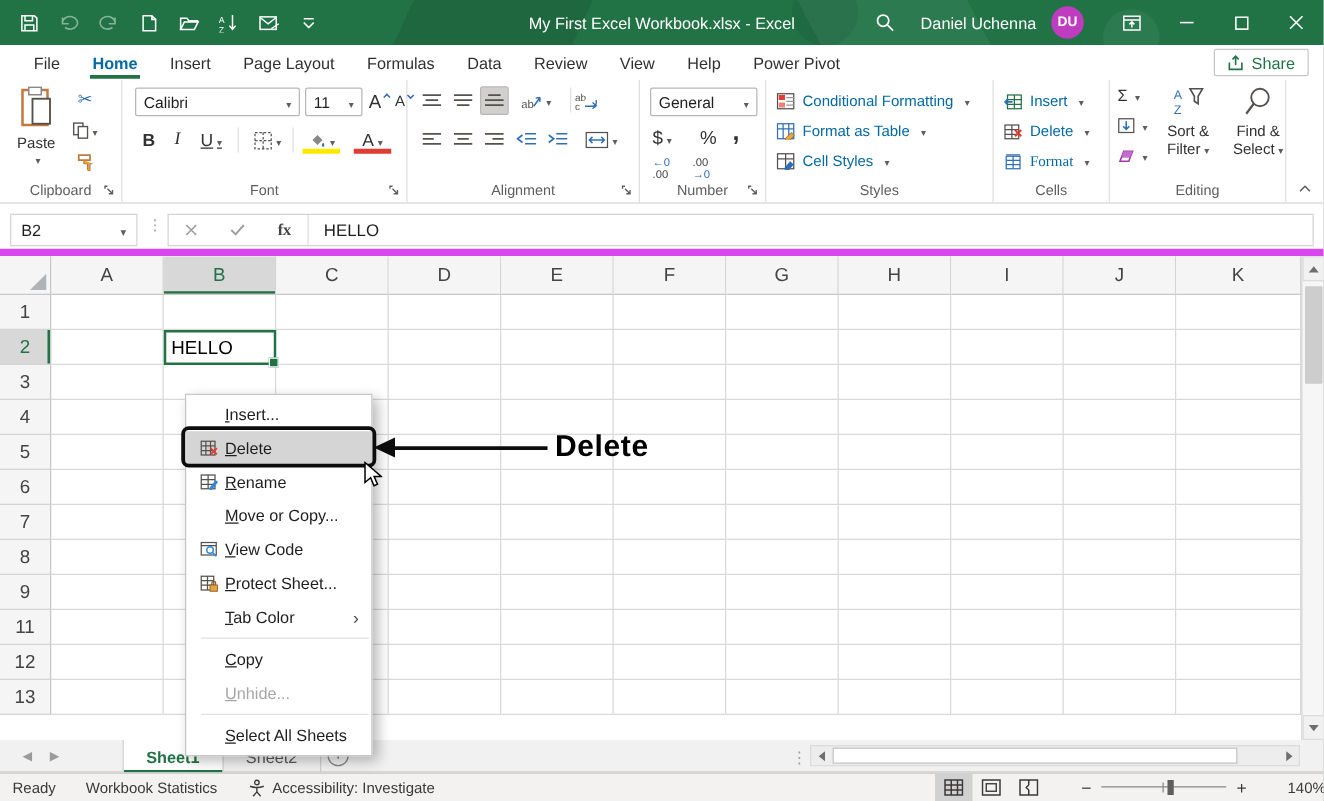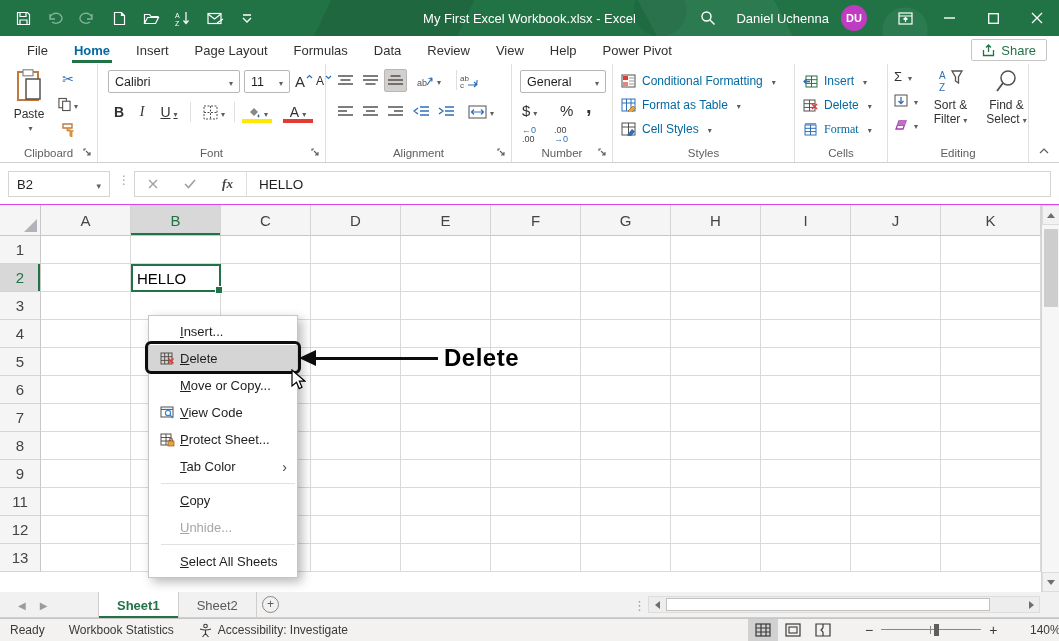--- a/index.html
+++ b/index.html
@@ -62,28 +62,28 @@
   .decbtn .blu { color:#2f6fb6; }
   .g-styles { left:613px; width:182px; }
   .stylerow { position:absolute; left:8px; height:22px; display:flex; align-items:center; gap:6px; font-size:12px; color:#0369a1; white-space:nowrap; }
   .g-cells { left:795px; width:93px; }
   .g-editing { left:888px; width:141px; }
   .edit-mini { position:absolute; left:6px; display:flex; align-items:center; gap:3px; font-size:13px; color:#323130; }
   .bigbtn { position:absolute; top:4px; width:53px; height:76px; display:flex; flex-direction:column; align-items:center; font-size:12px; color:#323130; text-align:center; }
   .bigbtn .lines { margin-top:4px; line-height:14px; }
   .collapse { position:absolute; right:8px; bottom:4px; width:14px; height:14px; display:flex; align-items:center; justify-content:center; }
   
-  .fbar { position:absolute; left:0; top:163px; width:1059px; height:42px; background:#fff; border-bottom:1px solid #d946ef; }
+  .fbar { position:absolute; left:0; top:163px; width:1059px; height:42px; background:#fff; border-bottom:6px solid #d946ef; }
   .namebox { position:absolute; left:8px; top:8px; width:102px; height:26px; border:1px solid #d6d4d2; background:#fff; display:flex; align-items:center; justify-content:space-between; padding:0 8px; font-size:13px; color:#201f1e; }
   .namebox .ddarrow::after { font-size:9px; }
   .fdots { position:absolute; left:118px; top:10px; color:#a19f9d; font-size:12px; }
   .fdots::before { content:"⋮"; }
   .fxarea { position:absolute; left:134px; top:8px; width:917px; height:26px; border:1px solid #d6d4d2; background:#fff; display:flex; align-items:center; }
   .fxbtns { width:112px; height:100%; display:flex; align-items:center; justify-content:space-around; border-right:1px solid #e1dfdd; }
-  .fxlabel { font-size:13px; font-style:italic; font-family:"Liberation Serif","DejaVu Serif",serif; color:#444; font-weight:bold; }
+  .fxlabel { font-size:13px; font-family:"Liberation Serif","DejaVu Serif",serif; color:#444; font-weight:bold; }
   .formula-text { padding-left:12px; font-size:13.5px; color:#201f1e; }
   
   .grid { position:absolute; left:0; top:205px; width:1041px; height:387px; overflow:hidden; background:#fff; }
   .ghead { display:flex; height:31px; }
   .corner { width:41px; height:31px; background:#f5f5f5; border-right:1px solid #c8c8c8; border-bottom:1px solid #c8c8c8; position:relative; }
   .corner::after { content:""; position:absolute; right:3px; bottom:3px; border-left:13px solid transparent; border-bottom:13px solid #b0b3b8; }
   .colh { width:90px; height:31px; background:#f5f5f5; border-right:1px solid #d4d4d4; border-bottom:1px solid #c8c8c8; display:flex; align-items:center; justify-content:center; font-size:15px; color:#444; }
   .colh.lastcol { width:100px; }
   .colh.sel { background:#d8d8d8; color:#217346; box-shadow:inset 0 -2px 0 #217346; }
   .grow { display:flex; height:28px; }
@@ -844,20 +844,30 @@
         <span class="mico">
           <svg width="15" height="13" viewBox="0 0 15 13">
             <rect x="1" y="1" width="11" height="11" fill="none" stroke="#55514e" stroke-width="1"></rect>
             <path d="M1 4.7 h11 M1 8.4 h11 M4.7 1 v11 M8.4 1 v11" stroke="#55514e" stroke-width="1"></path>
             <path d="M8.5 6.5 l5 5 M13.5 6.5 l-5 5" stroke="#e03c31" stroke-width="1.5"></path>
           </svg>
         </span>
         <span class="mi-label">Delete</span>
       </div>
       <div class="mi">
+        <span class="mico">
+          <svg width="15" height="13" viewBox="0 0 15 13">
+            <rect x="1" y="1" width="11" height="11" fill="none" stroke="#55514e" stroke-width="1"></rect>
+            <path d="M1 4.7 h11 M1 8.4 h11 M6.5 1 v11" stroke="#55514e" stroke-width="1"></path>
+            <path d="M7 12 l5.5-7 2 1.6 -5.5 7 z" fill="#2f8ad8"></path>
+          </svg>
+        </span>
+        <span class="mi-label">Rename</span>
+      </div>
+      <div class="mi">
         <span class="mico"></span>
         <span class="mi-label">Move or Copy...</span>
       </div>
       <div class="mi">
         <span class="mico">
           <svg width="15" height="13" viewBox="0 0 15 13">
             <rect x="1" y="1" width="12" height="10" fill="none" stroke="#55514e" stroke-width="1"></rect>
             <path d="M1 3.4 h12" stroke="#55514e" stroke-width="1"></path>
             <circle cx="8" cy="7" r="2.6" fill="none" stroke="#2f8ad8" stroke-width="1.2"></circle>
             <path d="M10 9 L13 12" stroke="#2f8ad8" stroke-width="1.3"></path>

